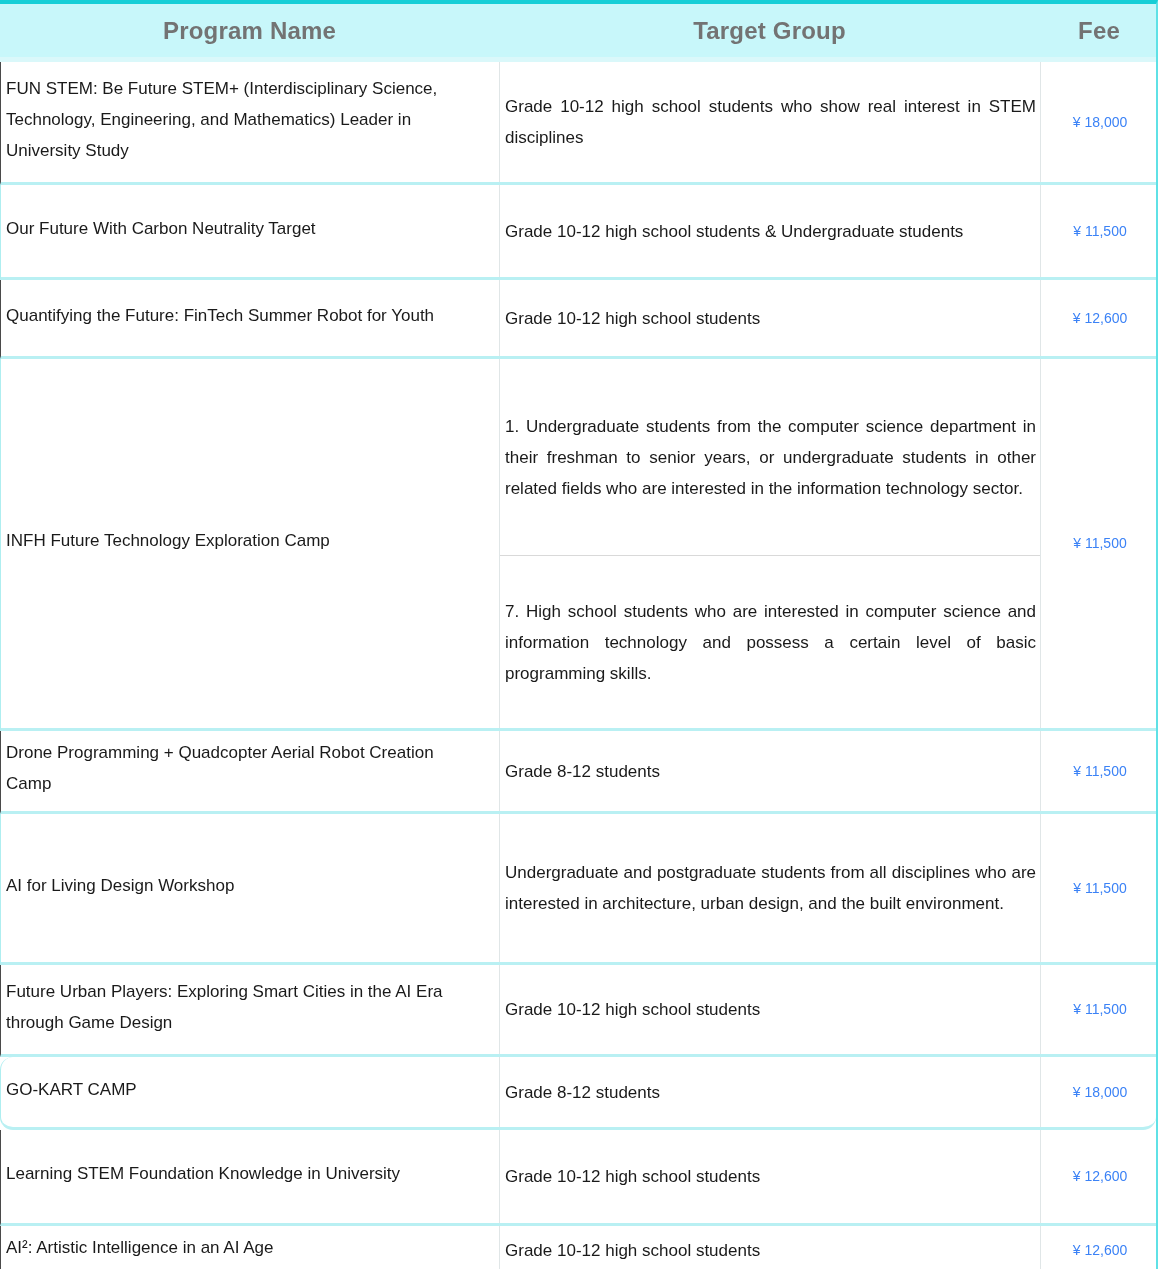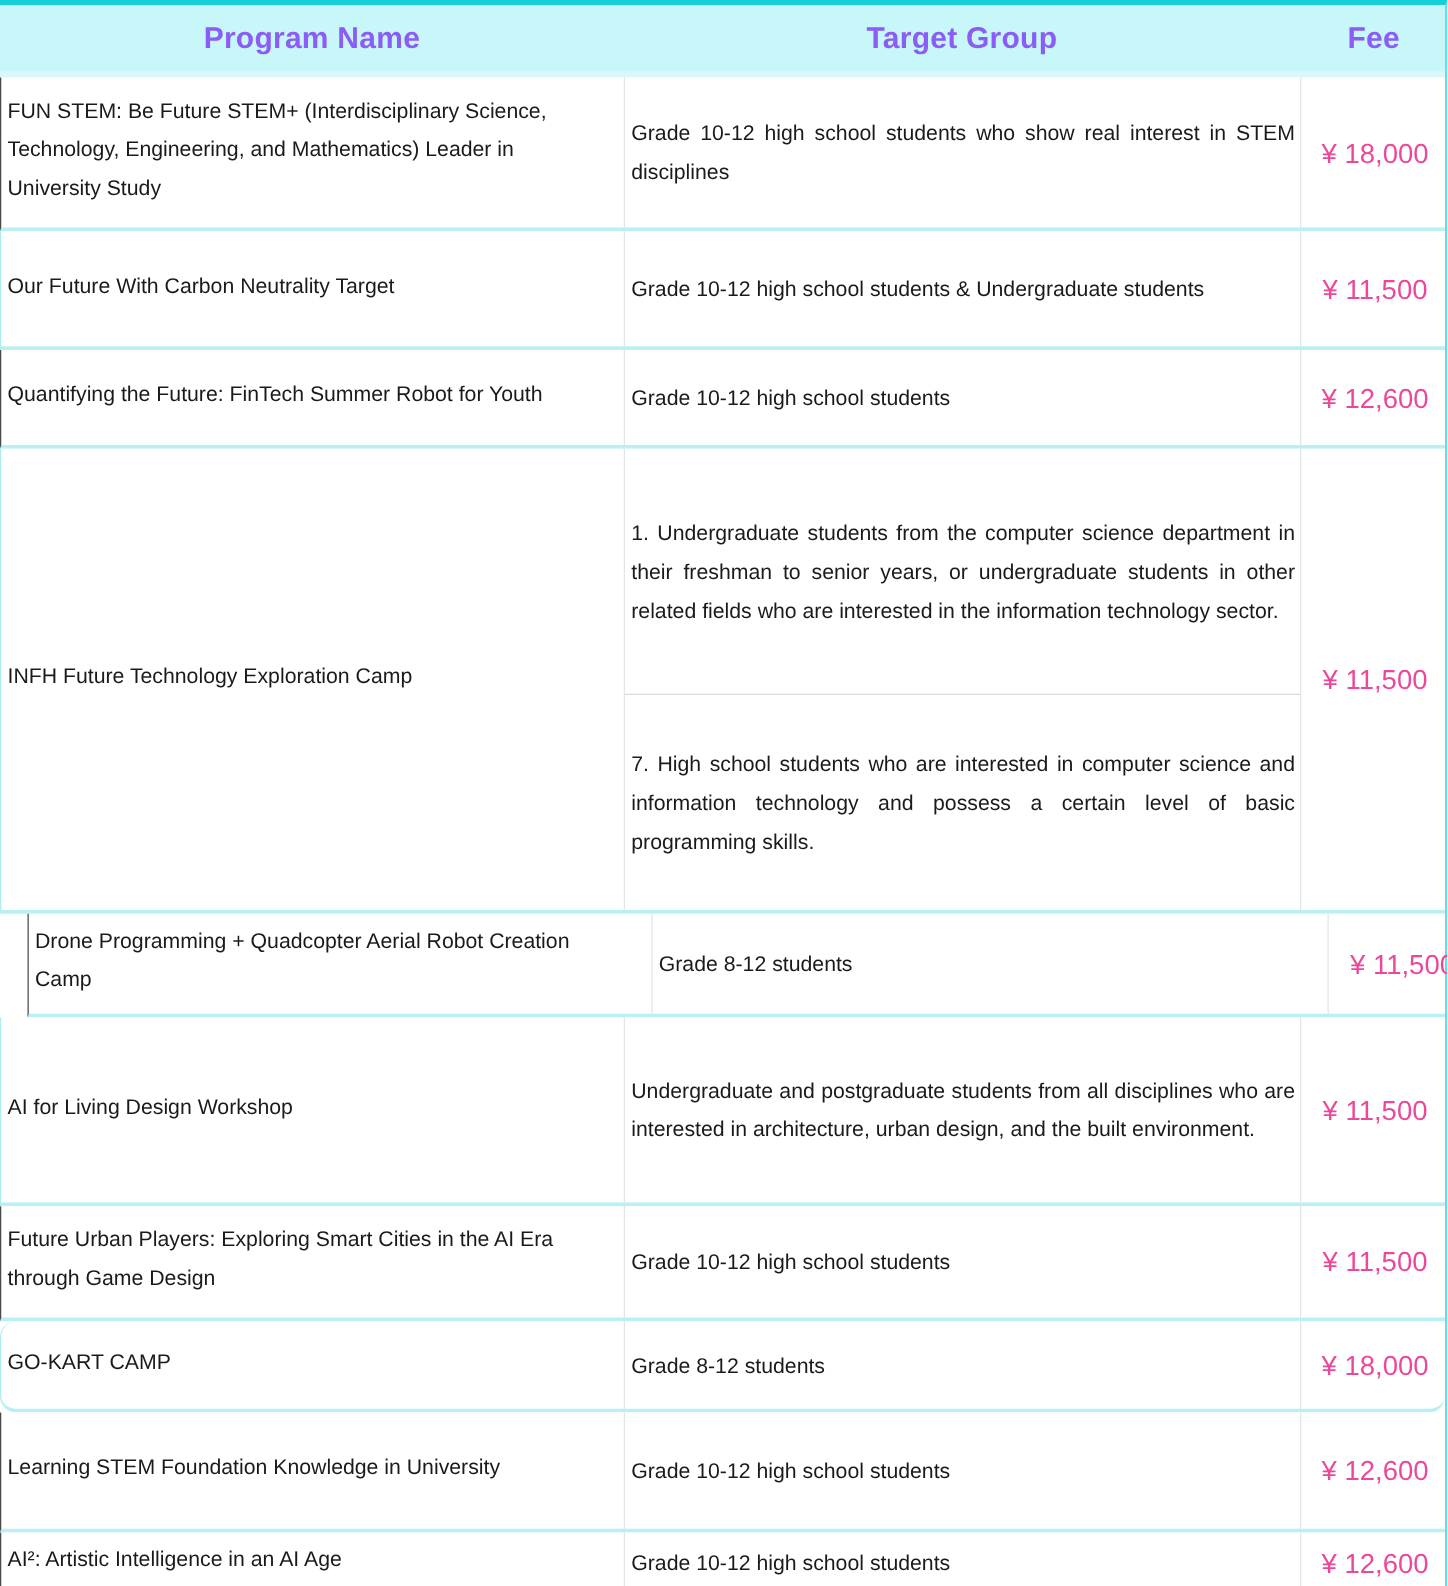--- a/index.html
+++ b/index.html
@@ -27,21 +27,21 @@
     grid-template-columns: 499px 541px 118px;
     background: #c8f7fa;
     height: 53px;
     align-items: center;
     border-bottom: 5px solid #daf8fa;
   }
   .th {
     text-align: center;
     font-size: 24px;
     font-weight: bold;
-    color: #8b5cf6;
+    color: #737373;
     letter-spacing: 0.2px;
   }
   
   .row {
     display: grid;
     grid-template-columns: 499px 541px 118px;
     background: #ffffff;
     border-bottom: 3px solid #b9f0f3;
     box-sizing: border-box;
   }
@@ -72,33 +72,33 @@
     text-align: justify;
     display: flex;
     flex-direction: column;
     justify-content: center;
     flex: 1;
   }
   .target + .target { border-top: 1px solid #d9d9d9; }
   .cell.fee {
     align-items: center;
     text-align: center;
-    font-size: 22px;
-    color: #ec4899;
+    font-size: 14px;
+    color: #3b82f6;
     white-space: nowrap;
   }
 
   
   .r1  { min-height: 123px; }
   .r2  { min-height: 95px;  }
   .r3  { min-height: 79px;  }
   .r4  { min-height: 344px; }
   .r4 .target-a { min-height: 184px; }
   .r4 .target-b { min-height: 160px; }
-  .r5  { min-height: 75px; margin-left: 22px;  }
+  .r5  { min-height: 75px;  }
   .r6  { min-height: 151px; }
   .r7  { min-height: 92px;  }
   .r8  { min-height: 73px; border-radius: 13px;  }
   .r9  { min-height: 96px;  }
   .r10 { min-height: 43px;  }
 </style>
 </head>
 <body>
 
 <div class="page">

